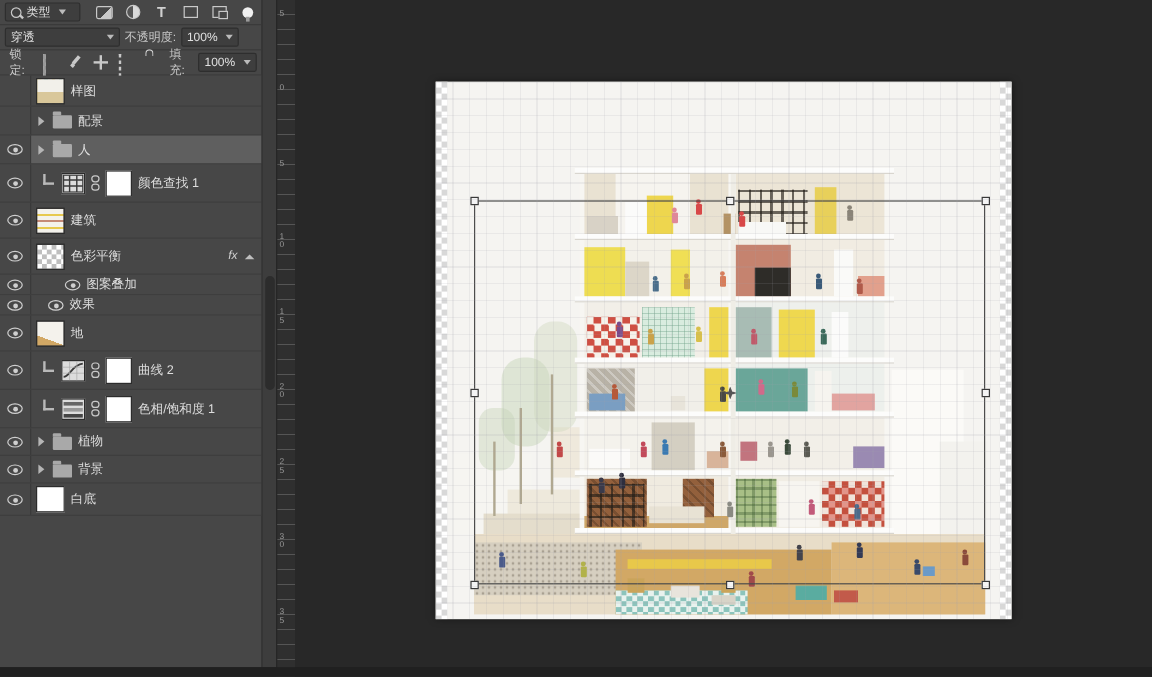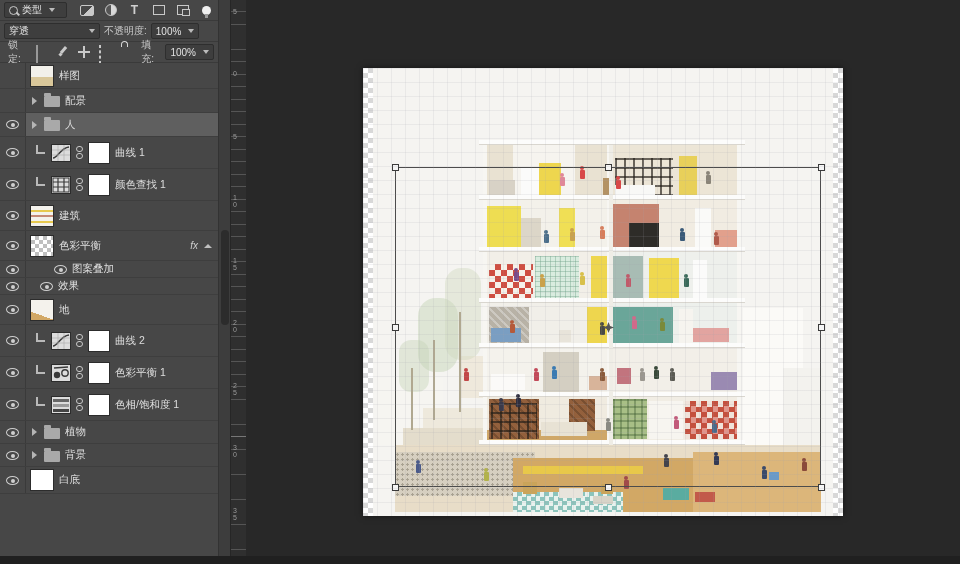--- a/index.html
+++ b/index.html
@@ -171,38 +171,20 @@
             <span class="lname">人</span>
           </div>
         </div>
         <div class="lrow" style="height: 32px;">
           <div class="eyecell">
             <span class="eye"></span>
           </div>
           <div class="rowbody">
             <span class="clip"></span>
             <span class="adjic"><svg width="18" height="16" viewBox="0 0 18 16">
-                <path d="M1 13 C6 13 8 3 17 2" stroke="#3a3a3a" fill="none" stroke-width="1.6"></path>
-                <path d="M6 0V16 M12 0V16 M0 5H18 M0 10H18" stroke="#aaa" stroke-width=".6"></path>
-              </svg></span>
-            <span class="linkic">
-              <i></i>
-              <i></i>
-            </span>
-            <span class="mask"></span>
-            <span class="lname">曲线 1</span>
-          </div>
-        </div>
-        <div class="lrow" style="height: 32px;">
-          <div class="eyecell">
-            <span class="eye"></span>
-          </div>
-          <div class="rowbody">
-            <span class="clip"></span>
-            <span class="adjic"><svg width="18" height="16" viewBox="0 0 18 16">
                 <path d="M1 5H17 M1 10H17 M6 1V15 M12 1V15" stroke="#3a3a3a" stroke-width="1.2"></path>
                 <rect x="1" y="1" width="16" height="14" fill="none" stroke="#3a3a3a"></rect>
               </svg></span>
             <span class="linkic">
               <i></i>
               <i></i>
             </span>
             <span class="mask"></span>
             <span class="lname">颜色查找 1</span>
           </div>
@@ -265,39 +247,20 @@
             <span class="adjic"><svg width="18" height="16" viewBox="0 0 18 16">
                 <path d="M1 13 C6 13 8 3 17 2" stroke="#3a3a3a" fill="none" stroke-width="1.6"></path>
                 <path d="M6 0V16 M12 0V16 M0 5H18 M0 10H18" stroke="#aaa" stroke-width=".6"></path>
               </svg></span>
             <span class="linkic">
               <i></i>
               <i></i>
             </span>
             <span class="mask"></span>
             <span class="lname">曲线 2</span>
-          </div>
-        </div>
-        <div class="lrow" style="height: 32px;">
-          <div class="eyecell">
-            <span class="eye"></span>
-          </div>
-          <div class="rowbody">
-            <span class="clip"></span>
-            <span class="adjic"><svg width="18" height="16" viewBox="0 0 18 16">
-                <circle cx="5" cy="10" r="3.2" fill="#3a3a3a"></circle>
-                <circle cx="13" cy="8" r="3.2" fill="none" stroke="#3a3a3a" stroke-width="1.4"></circle>
-                <path d="M2 3 L16 2" stroke="#3a3a3a" stroke-width="1.4"></path>
-              </svg></span>
-            <span class="linkic">
-              <i></i>
-              <i></i>
-            </span>
-            <span class="mask"></span>
-            <span class="lname">色彩平衡 1</span>
           </div>
         </div>
         <div class="lrow" style="height: 32px;">
           <div class="eyecell">
             <span class="eye"></span>
           </div>
           <div class="rowbody">
             <span class="clip"></span>
             <span class="adjic"><svg width="18" height="16" viewBox="0 0 18 16">
                 <rect x="1" y="2" width="16" height="3" fill="#666"></rect>

